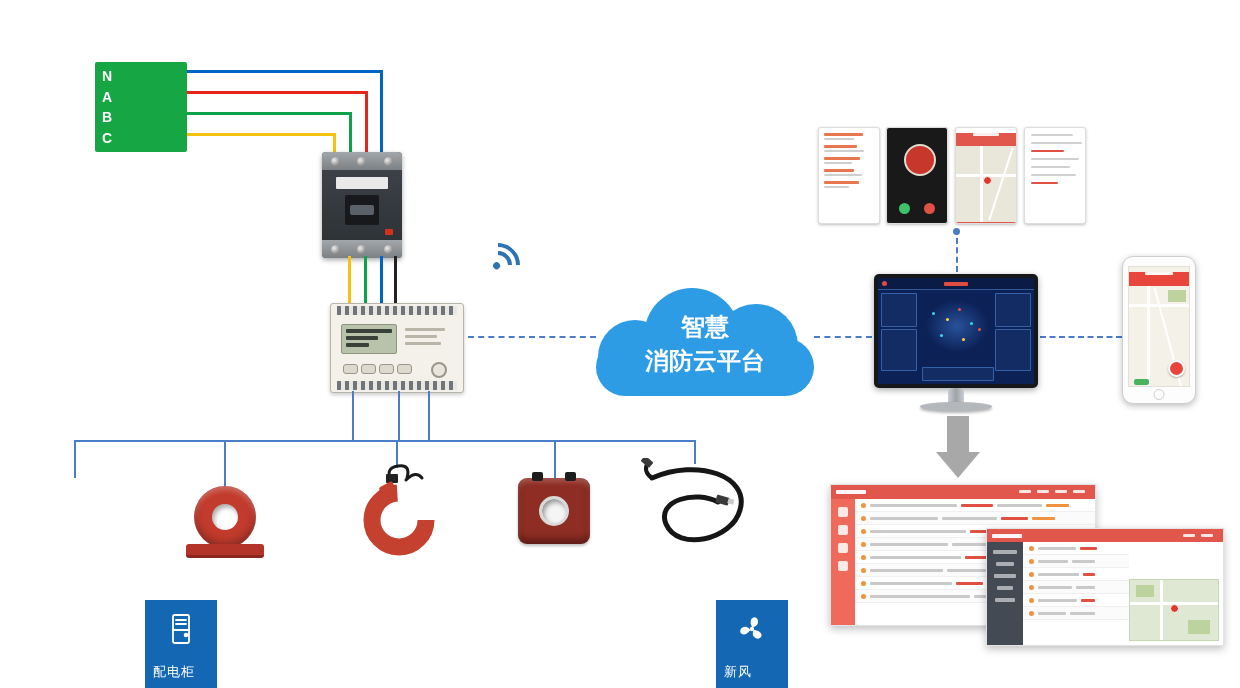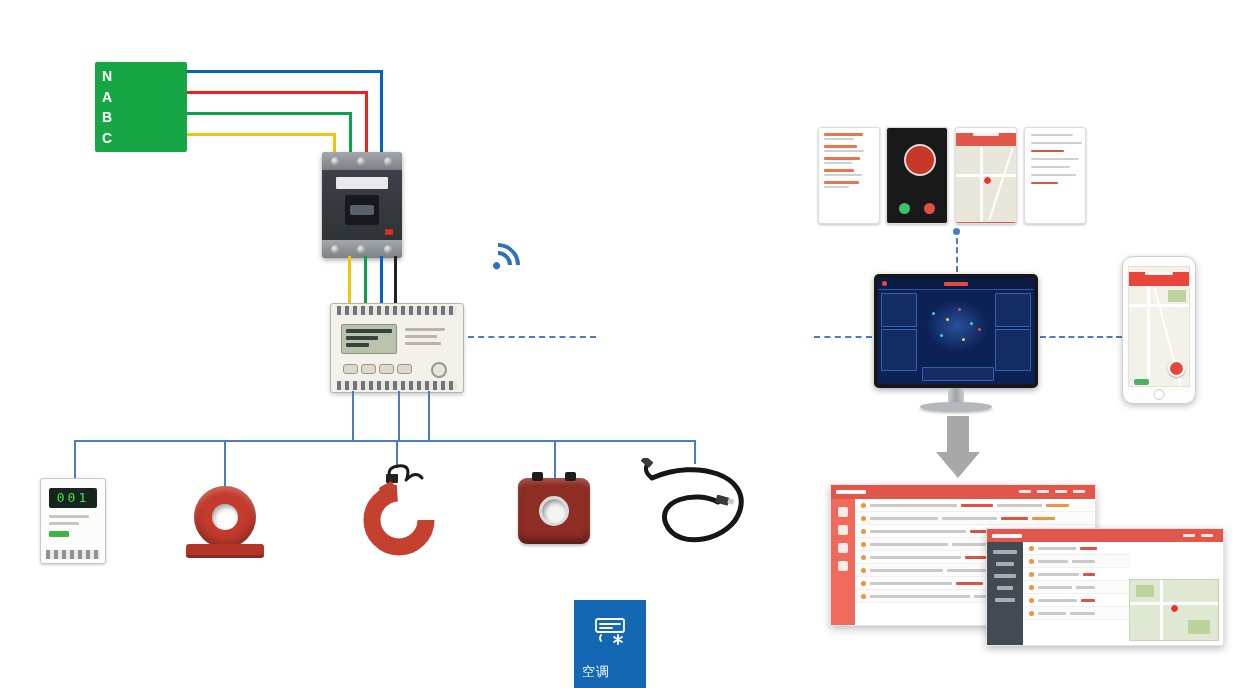--- a/index.html
+++ b/index.html
@@ -232,20 +232,30 @@
       <i class="a2"></i>
       <span class="dot"></span>
   </div>
 
   <div class="dash-h" style="left:468px;top:336px;width:128px;"></div>
   <div class="dash-h" style="left:814px;top:336px;width:58px;"></div>
   <div class="dash-h" style="left:1040px;top:336px;width:82px;"></div>
   <span class="bluedot" style="left:953px;top:228px;"></span>
   <div class="dash-v" style="left:956px;top:238px;height:34px;"></div>
 
+  <div class="cloud">
+    <span class="c" style="left:2px;top:34px;width:74px;height:74px;"></span>
+    <span class="c" style="left:48px;top:2px;width:96px;height:96px;"></span>
+    <span class="c" style="left:118px;top:18px;width:84px;height:84px;"></span>
+    <span class="base"></span>
+    <div class="cloud-text">
+      <div>智慧</div>
+      <div>消防云平台</div>
+    </div>
+  </div>
 
   <div class="screen" style="left:818px;">
     <div class="srow">
         <div class="t" style="width:78%;"></div>
         <div class="s" style="width:60%;"></div>
       </div>
     <div class="srow">
         <div class="t" style="width:65%;"></div>
         <div class="s" style="width:80%;"></div>
       </div>
@@ -459,27 +469,20 @@
   <div class="bus" style="left:352px;top:391px;width:2px;height:49px;"></div>
   <div class="bus" style="left:398px;top:391px;width:2px;height:49px;"></div>
   <div class="bus" style="left:428px;top:391px;width:2px;height:49px;"></div>
   <div class="bus" style="left:74px;top:440px;width:622px;height:2px;"></div>
   <div class="bus" style="left:74px;top:440px;width:2px;height:38px;"></div>
   <div class="bus" style="left:224px;top:440px;width:2px;height:48px;"></div>
   <div class="bus" style="left:396px;top:440px;width:2px;height:28px;"></div>
   <div class="bus" style="left:554px;top:440px;width:2px;height:38px;"></div>
   <div class="bus" style="left:694px;top:440px;width:2px;height:24px;"></div>
 
-  <div class="dinmeter">
-    <div class="mdisp">001</div>
-    <span class="mline" style="left:8px;top:36px;width:40px;"></span>
-    <span class="mline" style="left:8px;top:43px;width:30px;"></span>
-    <span class="mgreen"></span>
-    <div class="mteeth"></div>
-  </div>
 
   <div class="ctring">
     <span class="ring"></span>
     <span class="hole"></span>
     <span class="base"></span>
   </div>
 
   <svg class="abs" style="left:358px;top:462px;" width="82" height="98" viewBox="0 0 82 98">
     <path d="M34,20 q-8,-14 6,-16 q 13,-2 9,12" fill="none" stroke="#1a1a1a" stroke-width="3" stroke-linecap="round"></path>
     <path d="M48,18 q 10,-10 16,-2" fill="none" stroke="#1a1a1a" stroke-width="3" stroke-linecap="round"></path>
@@ -496,27 +499,37 @@
 
   <svg class="abs" style="left:638px;top:458px;" width="124" height="104" viewBox="0 0 124 104">
     <path d="M14,20 C60,0 112,18 102,52 C94,82 40,94 28,66 C18,42 58,32 80,44" fill="none" stroke="#161616" stroke-width="5" stroke-linecap="round"></path>
     <path d="M14,20 C8,16 6,10 10,5" fill="none" stroke="#161616" stroke-width="4" stroke-linecap="round"></path>
     <rect x="4" y="0" width="11" height="7" rx="1" fill="#3a3a3a" transform="rotate(40 9 3)"></rect>
     <rect x="78" y="38" width="13" height="8" rx="1" fill="#3a3a3a" transform="rotate(15 84 42)"></rect>
     <rect x="90" y="41" width="6" height="5" fill="#c9c9c9" transform="rotate(15 93 43)"></rect>
   </svg>
 
 
-
-
-
-  <div class="tile" style="left:574px;">
+  <div class="tile" style="left:145px;">
     <svg width="38" height="38" viewBox="0 0 38 38" fill="none" stroke="#fff" stroke-width="1.8" stroke-linecap="round">
-      <rect x="5" y="9" width="28" height="13" rx="2"></rect>
-      <path d="M9,14 h20 M9,18 h12"></path>
-      <path d="M27,25 v9 M23,27 l8,5 M31,27 l-8,5"></path>
-      <path d="M10,25 q-2,3 0,6"></path>
+      <rect x="11" y="5" width="16" height="28" rx="1.5"></rect>
+      <path d="M14,10 h10 M14,14 h10 M11,20 h16"></path>
+      <circle cx="24" cy="25" r="1.4" fill="#fff"></circle>
     </svg>
-    <span class="lbl">空调</span>
-  </div>
-
+    <span class="lbl">配电柜</span>
+  </div>
+
+
+
+
+  <div class="tile" style="left:716px;">
+    <svg width="38" height="38" viewBox="0 0 38 38">
+      <g fill="#fff">
+        <path d="M19,17 C14,7 24,4 25,11 C25.5,15 22,17 19,17 Z"></path>
+        <path d="M19,17 C14,7 24,4 25,11 C25.5,15 22,17 19,17 Z" transform="rotate(120 19 19)"></path>
+        <path d="M19,17 C14,7 24,4 25,11 C25.5,15 22,17 19,17 Z" transform="rotate(240 19 19)"></path>
+        <circle cx="19" cy="19" r="2.2"></circle>
+      </g>
+    </svg>
+    <span class="lbl">新风</span>
+  </div>
 
 </div>
 
 </body></html>

